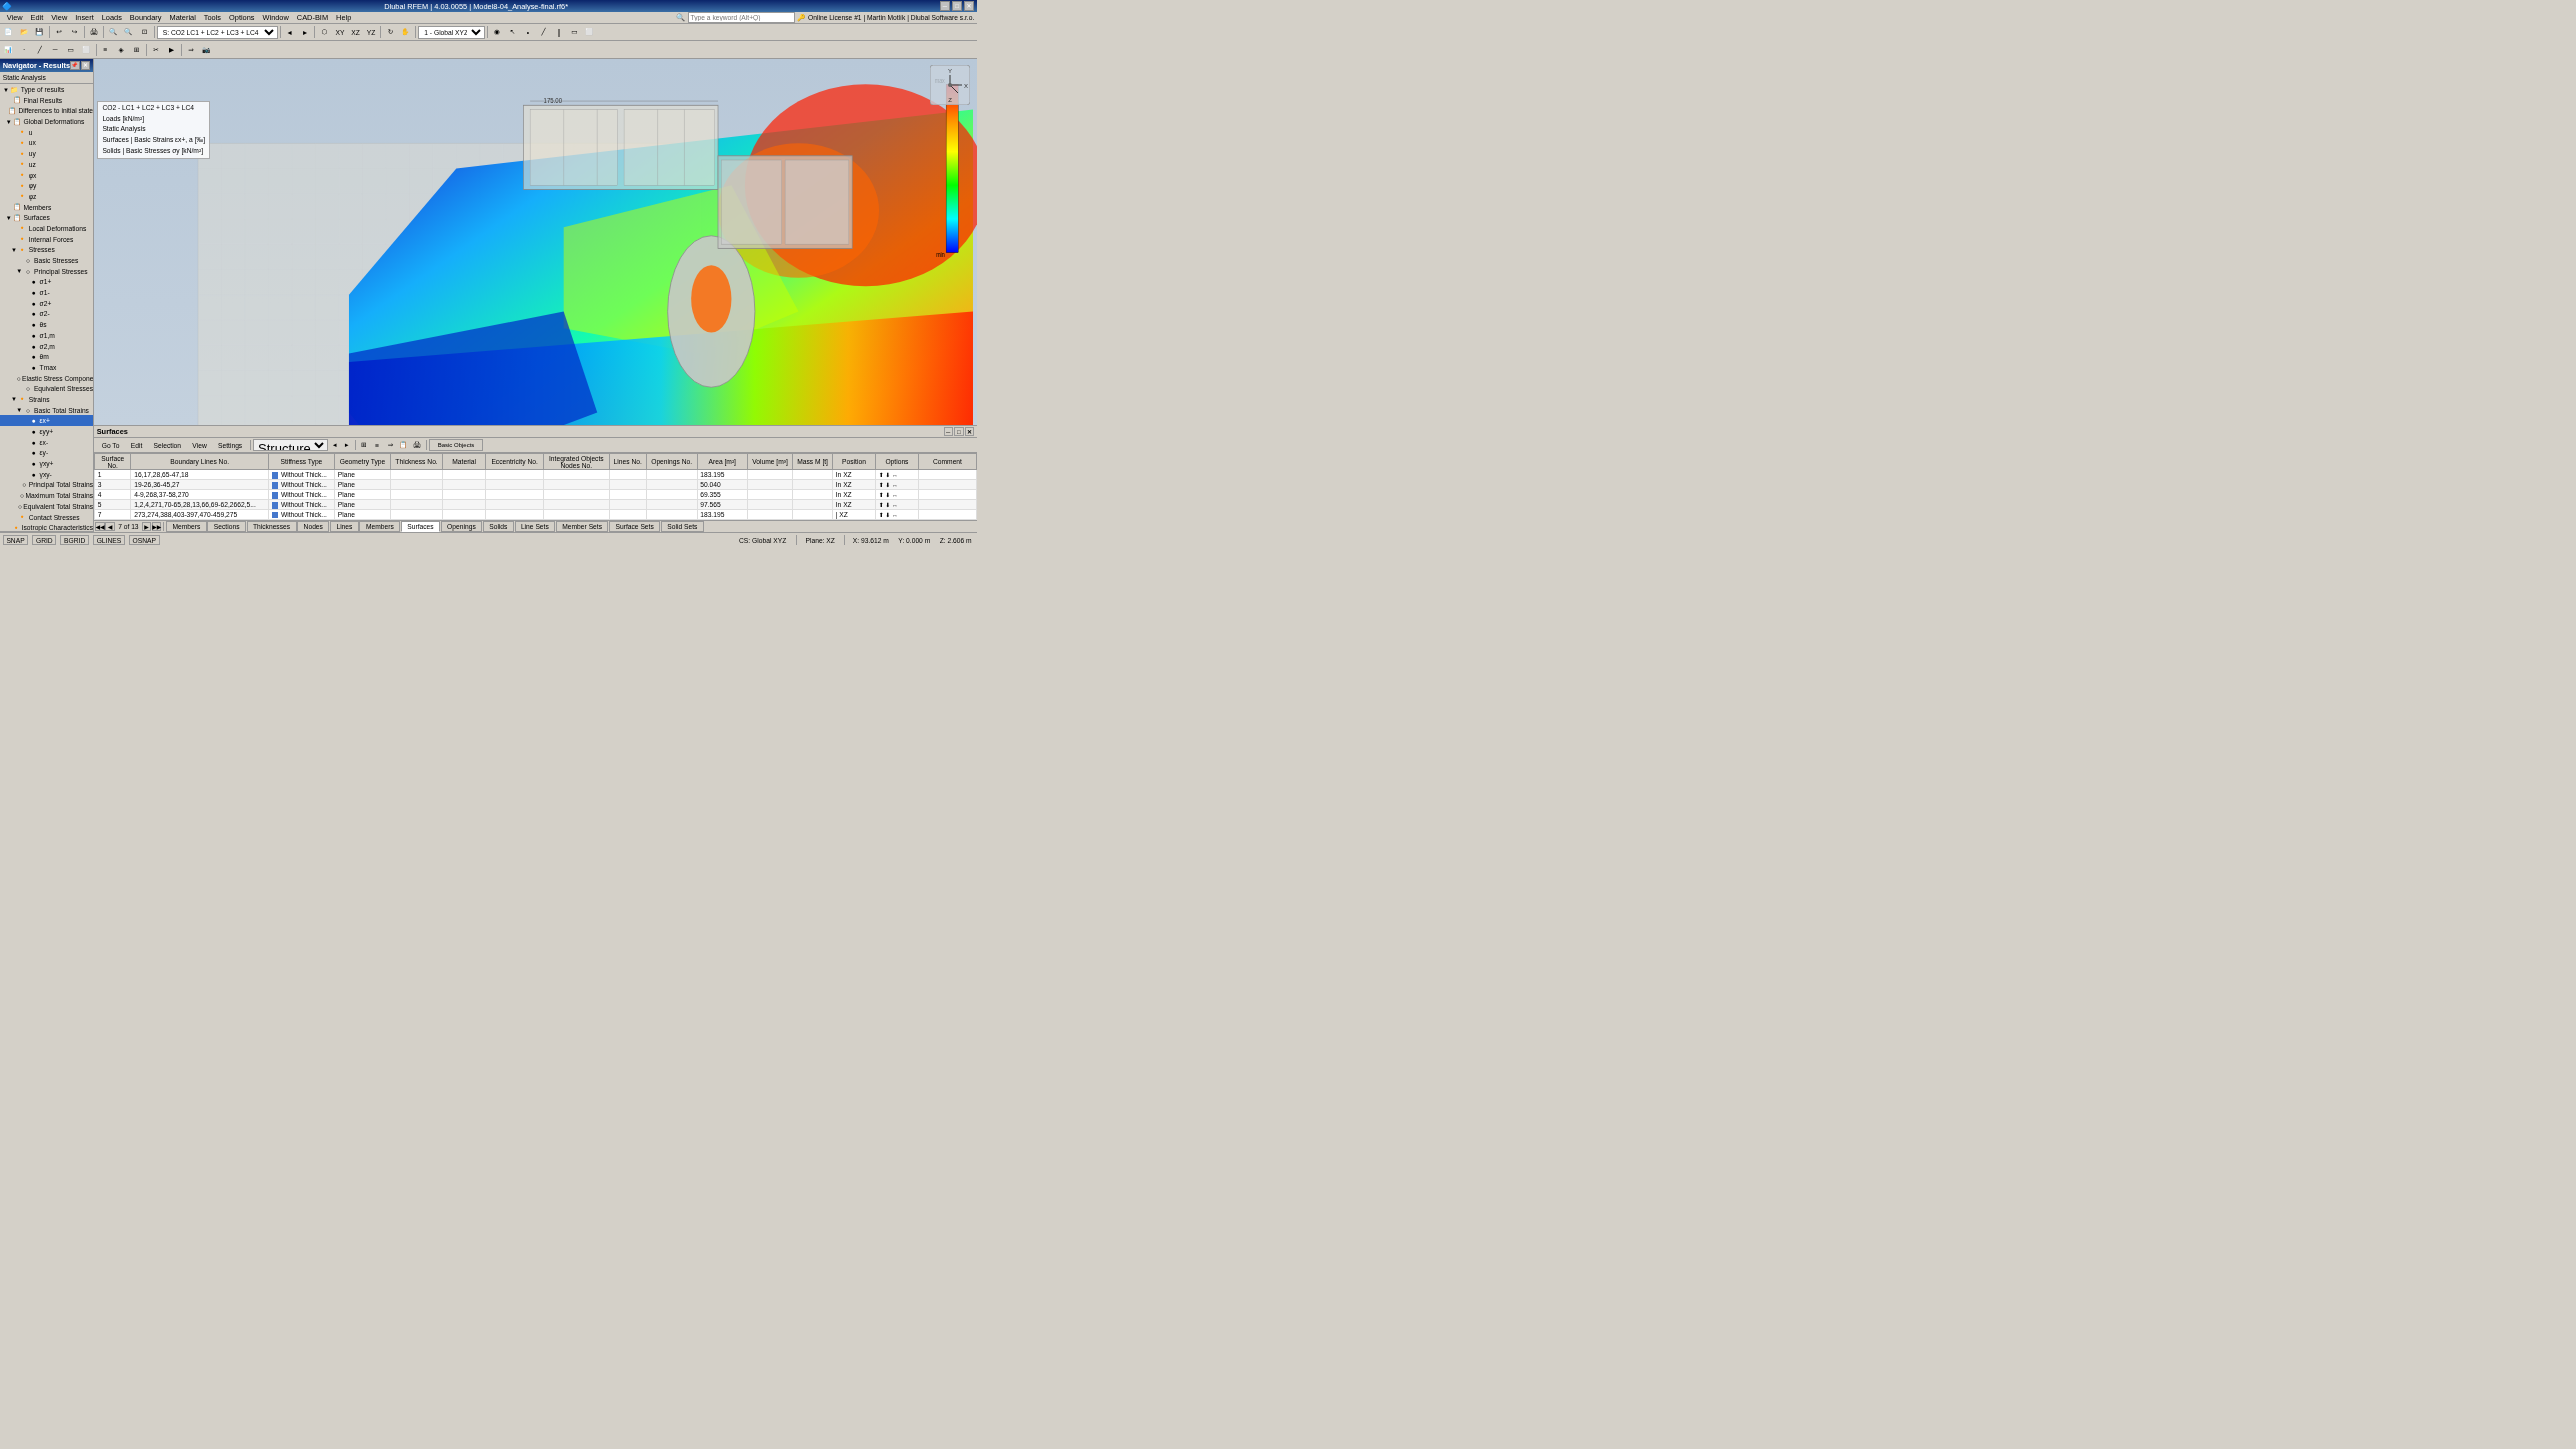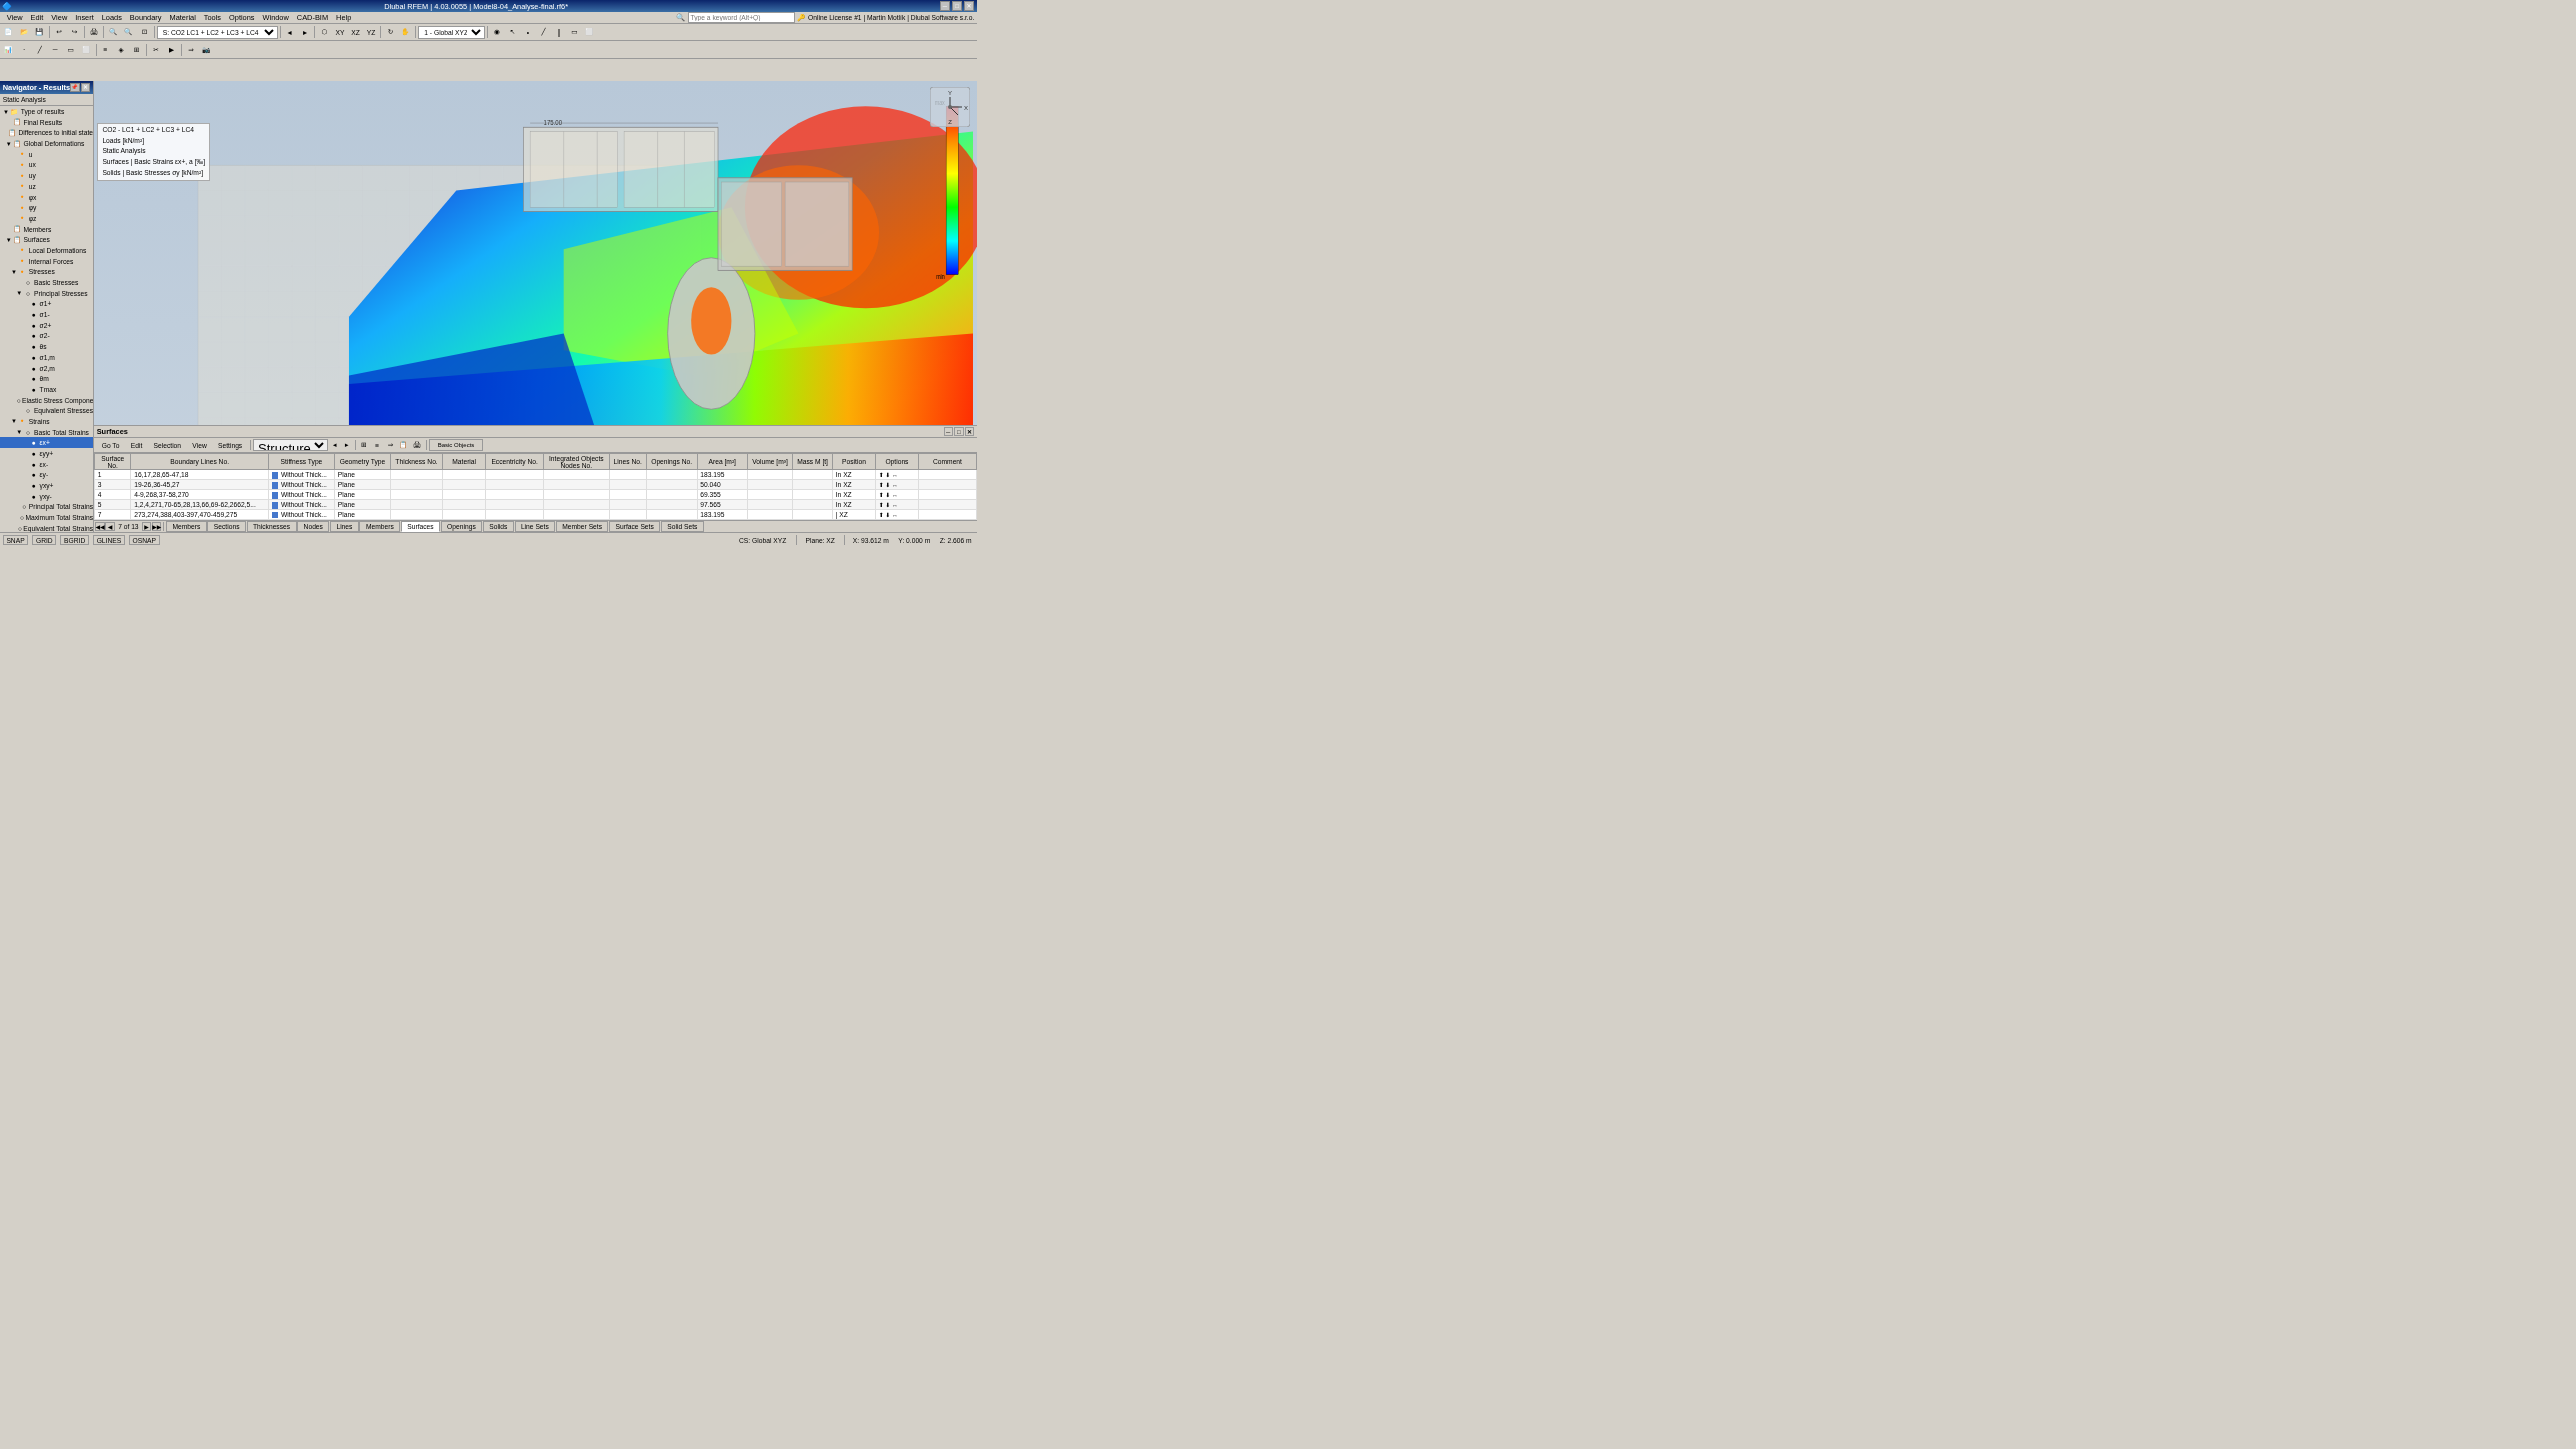--- a/index.html
+++ b/index.html
@@ -77,21 +77,20 @@
       border: 0.7px solid #999;
       background: white;
       font-size: 6.7px;
       padding: 0 1.3px;
     }
 
     
     #main-layout {
       display: flex;
       height: calc(547px - 12px - 12px - 17.4px - 17.4px - 12px);
-      margin-top: 22px;
     }
 
     
     #navigator {
       width: 94px;
       background: #d4d0c8;
       border-right: 0.7px solid #999;
       display: flex;
       flex-direction: column;
       overflow: hidden;

